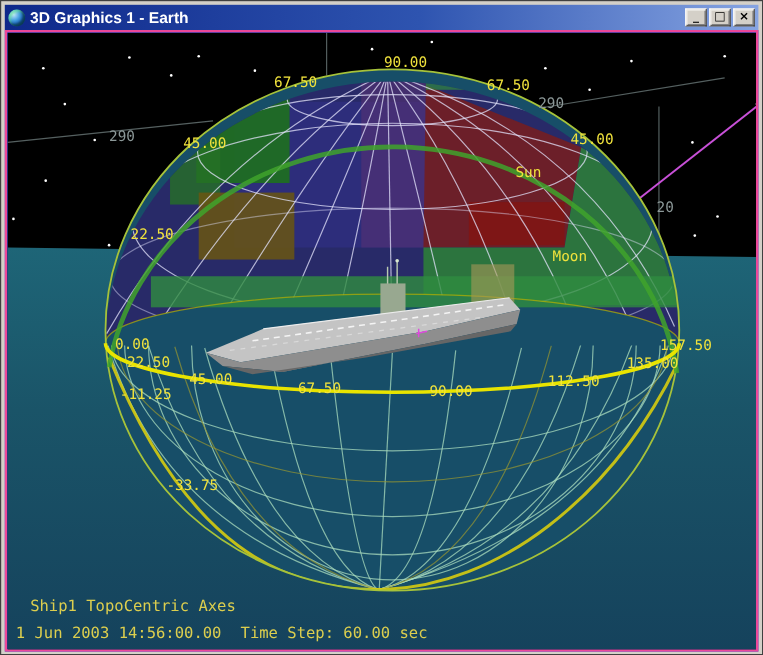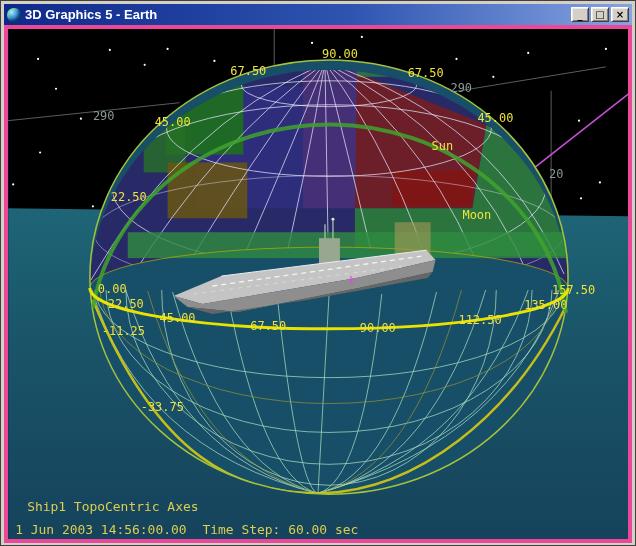--- a/index.html
+++ b/index.html
@@ -35,35 +35,35 @@
     background:#D4D0C8;
     border:1px solid;border-color:#FFFFFF #404040 #404040 #FFFFFF;
     box-shadow:inset 1px 1px 0 #ECEAE5, inset -1px -1px 0 #808080;
     font:bold 10px/11px "DejaVu Sans",sans-serif;
     color:#000;padding:0;text-align:center;cursor:default;
   }
   .client{
     position:relative;
     width:628px;height:518px;
     background:#1d4ed8;
-    border:4px solid #ec4899;
+    border:2px solid #ec4899;
     overflow:hidden;
   }
   svg text{font-family:"DejaVu Sans Mono","Liberation Mono",monospace;}
   svg .lbl{fill:#F0E23C;font-size:12px;}
   svg .lbl-gray{fill:#8C9898;font-size:12px;}
   svg .status-txt{fill:#DCCE4E;font-size:13px;}
 </style>
 </head>
 <body>
 
 <div class="window">
   <div class="titlebar">
     <div class="app-icon"></div>
-    <div class="title-text">3D Graphics 5 - Earth</div>
+    <div class="title-text">3D Graphics 1 - Earth</div>
     <div class="win-controls">
         <button class="winbtn">_</button>
         <button class="winbtn">□</button>
         <button class="winbtn">×</button>
       </div>
   </div>
 
   <div class="client">
     <svg width="628" height="518" viewBox="0 0 630 520">
       <defs>

